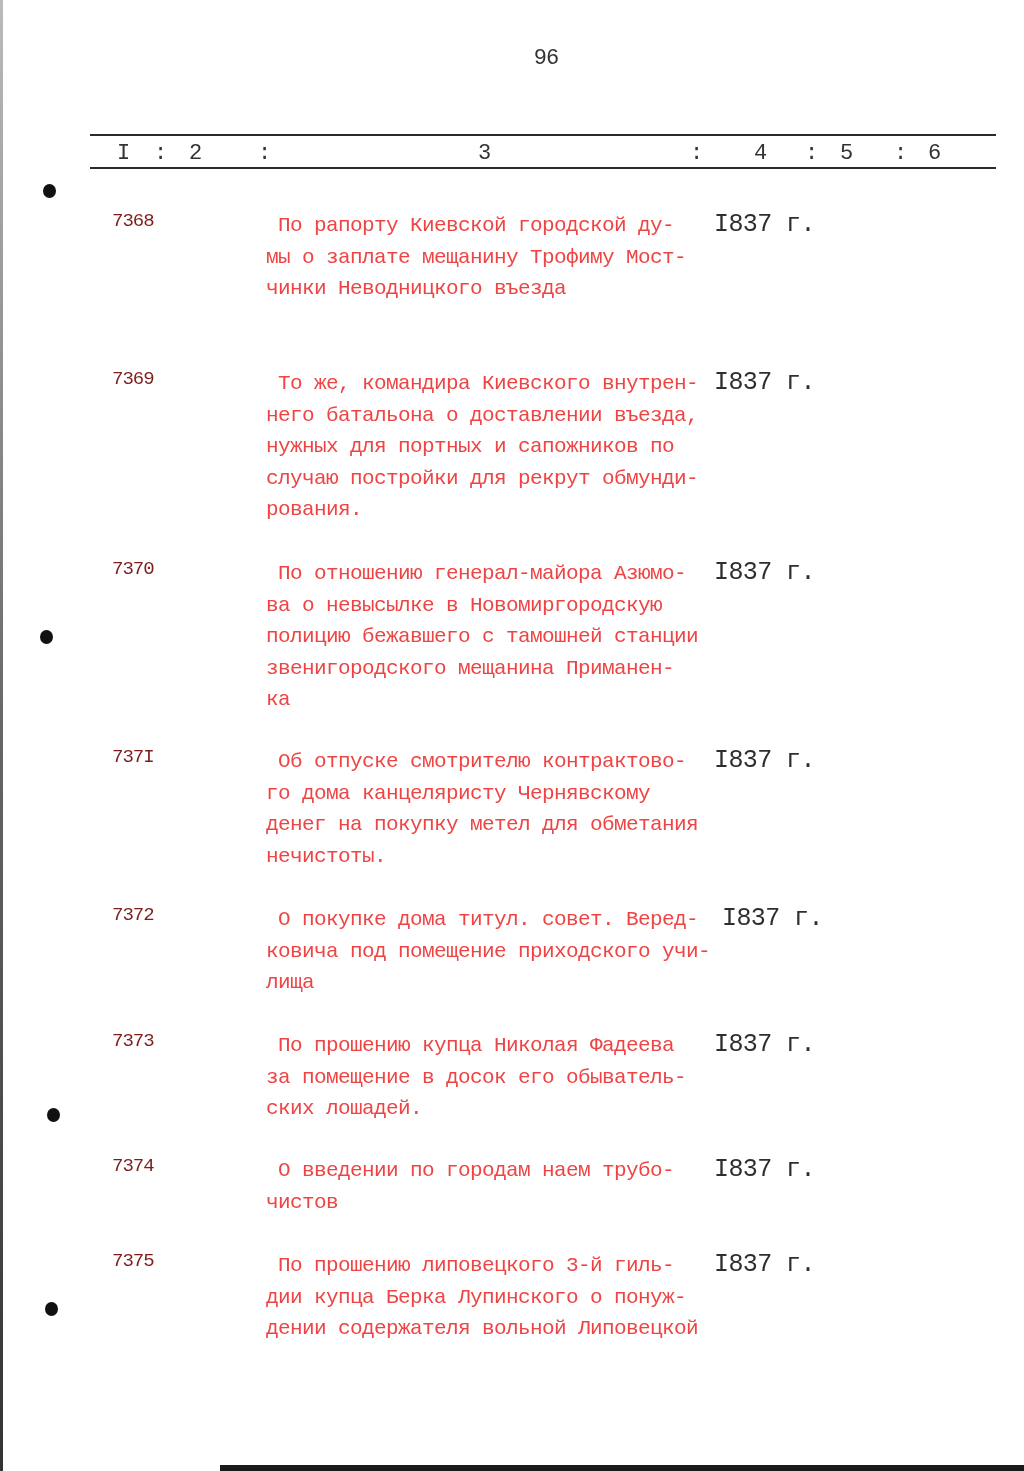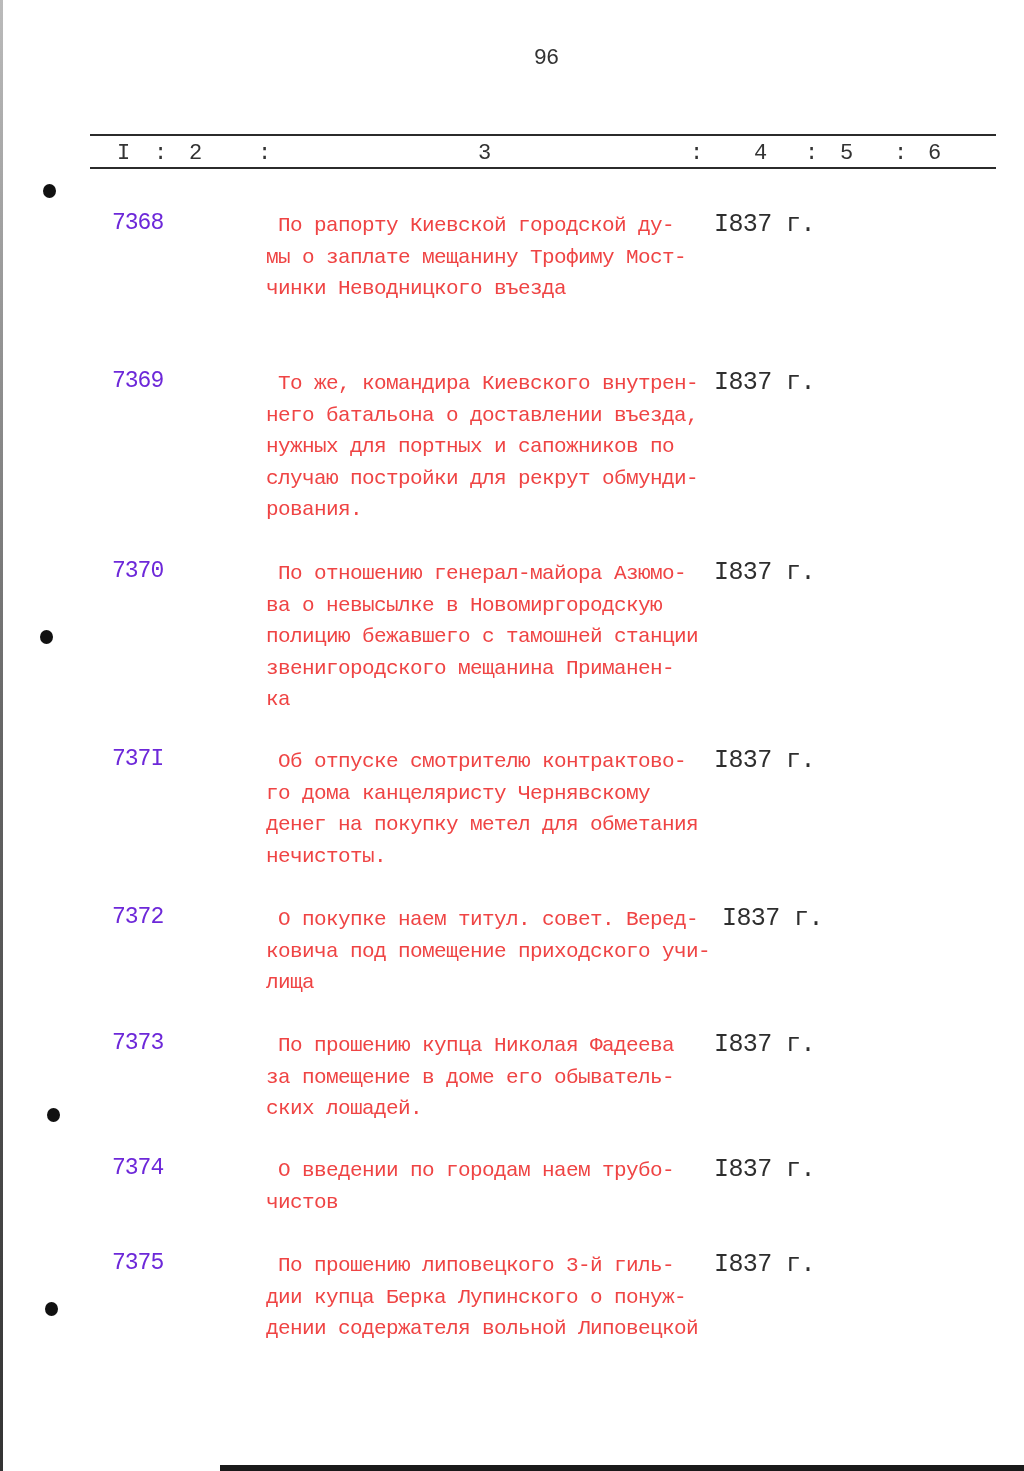--- a/index.html
+++ b/index.html
@@ -27,21 +27,21 @@
     .header-rule.top { top: 134px; }
     .header-rule.bottom { top: 167px; }
     .header-cell {
       position: absolute; top: 141px; font-size: 22px; color: #333;
     }
     .hole {
       position: absolute; width: 13px; height: 14px; border-radius: 50%; background: #111;
     }
     .entry { position: absolute; left: 0; width: 1024px; }
     .entry-num {
-      position: absolute; left: 112px; top: 0; font-size: 23px; letter-spacing: -1px; color: #6d28d9;
+      position: absolute; left: 112px; top: 0; font-size: 19px; letter-spacing: -1px; color: #7f1d1d;
     }
     .entry-lines { position: absolute; left: 266px; top: 0; width: 470px; }
     .entry-line {
       font-size: 21px; line-height: 31.5px; height: 31.5px; white-space: nowrap;
       letter-spacing: -0.6px; color: #ef4444;
     }
     .entry-line.first { padding-left: 12px; }
     .entry-date {
       position: absolute; left: 714px; top: 0; font-size: 25px; letter-spacing: -0.6px; color: #2e2e2e;
       white-space: nowrap;
@@ -119,32 +119,32 @@
       <div class="entry-line">го дома канцеляристу Чернявскому</div>
       <div class="entry-line">денег на покупку метел для обметания</div>
       <div class="entry-line">нечистоты.</div>
     </div>
     <div class="entry-date">I837 г.</div>
   </div>
 
   <div class="entry" style="top:904px">
     <div class="entry-num">7372</div>
     <div class="entry-lines">
-      <div class="entry-line first">О покупке наем титул. совет. Веред-</div>
+      <div class="entry-line first">О покупке дома титул. совет. Веред-</div>
       <div class="entry-line">ковича под помещение приходского учи-</div>
       <div class="entry-line">лища</div>
     </div>
     <div class="entry-date" style="left:722px">I837 г.</div>
   </div>
 
   <div class="entry" style="top:1030px">
     <div class="entry-num">7373</div>
     <div class="entry-lines">
       <div class="entry-line first">По прошению купца Николая Фадеева</div>
-      <div class="entry-line">за помещение в доме его обыватель-</div>
+      <div class="entry-line">за помещение в досок его обыватель-</div>
       <div class="entry-line">ских лошадей.</div>
     </div>
     <div class="entry-date">I837 г.</div>
   </div>
 
   <div class="entry" style="top:1155px">
     <div class="entry-num">7374</div>
     <div class="entry-lines">
       <div class="entry-line first">О введении по городам наем трубо-</div>
       <div class="entry-line">чистов</div>

